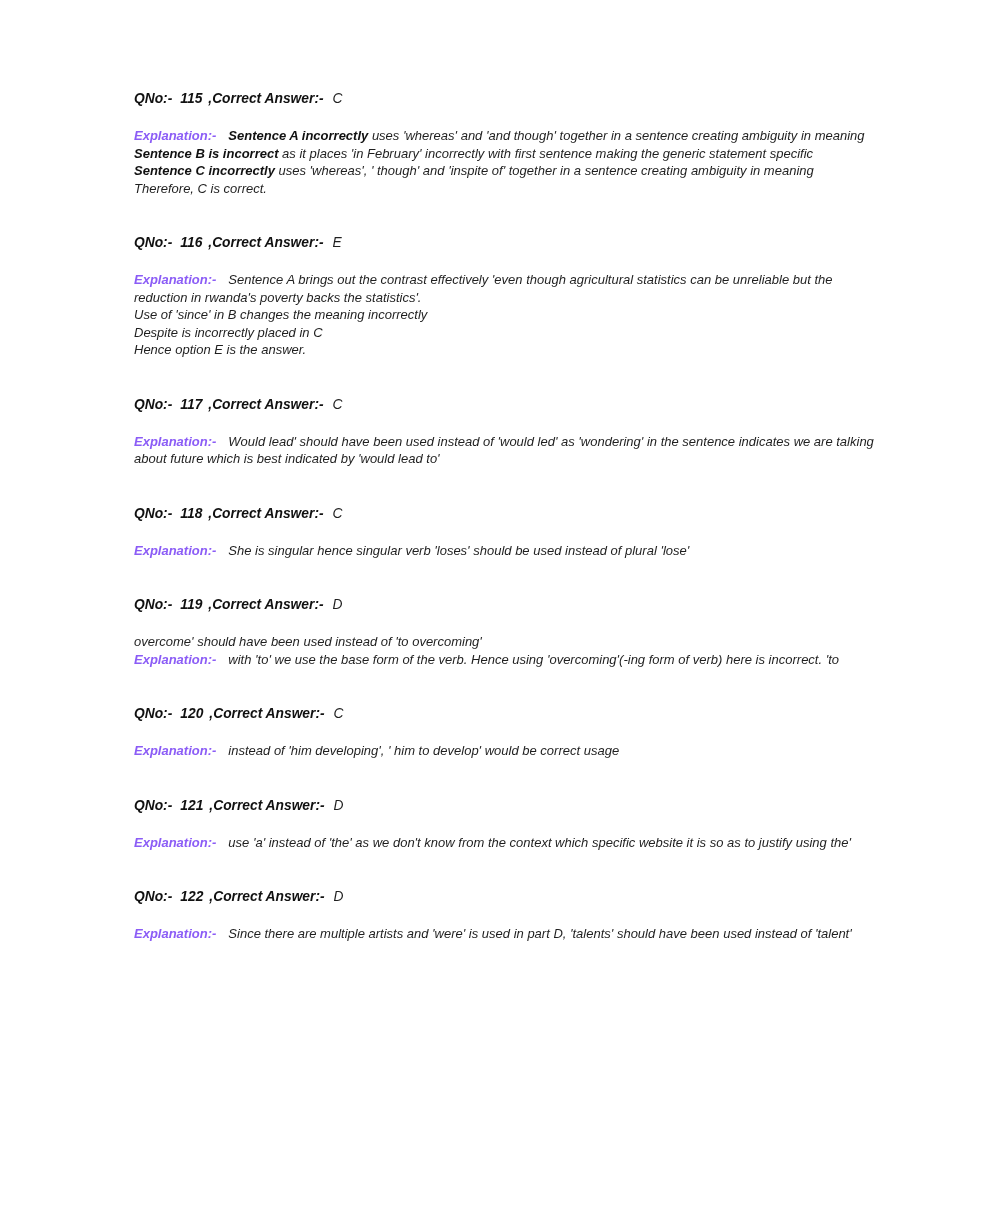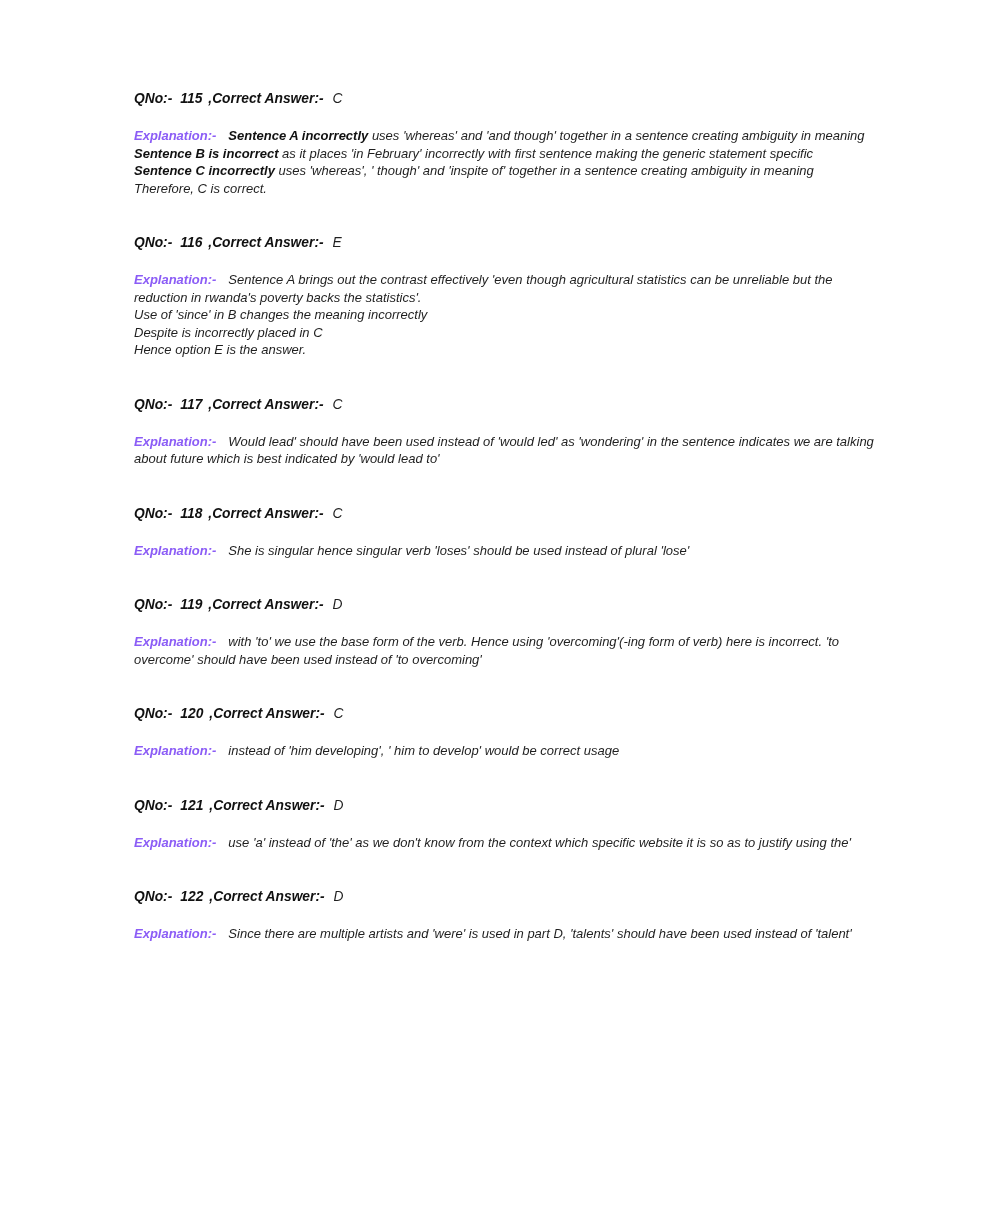--- a/index.html
+++ b/index.html
@@ -122,22 +122,22 @@
       <div class="expl">
             <div class="line"><span class="elabel">Explanation:-</span><span>She is singular hence singular verb 'loses' should be used instead of plural 'lose'</span></div>
           </div>
     </div>
 
     <div class="question">
       <div class="qheader">
         <span class="qlabel">QNo:-</span><span class="qnum">119</span><span class="alabel">,Correct Answer:-</span><span class="aletter">D</span>
       </div>
       <div class="expl">
+            <div class="line"><span>overcome' should have been used instead of 'to overcoming'</span></div>
             <div class="line"><span class="elabel">Explanation:-</span><span>with 'to' we use the base form of the verb. Hence using 'overcoming'(-ing form of verb) here is incorrect. 'to</span></div>
-            <div class="line"><span>overcome' should have been used instead of 'to overcoming'</span></div>
           </div>
     </div>
 
     <div class="question">
       <div class="qheader">
         <span class="qlabel">QNo:-</span><span class="qnum">120</span><span class="alabel">,Correct Answer:-</span><span class="aletter">C</span>
       </div>
       <div class="expl">
             <div class="line"><span class="elabel">Explanation:-</span><span>instead of 'him developing', ' him to develop' would be correct usage</span></div>
           </div>

